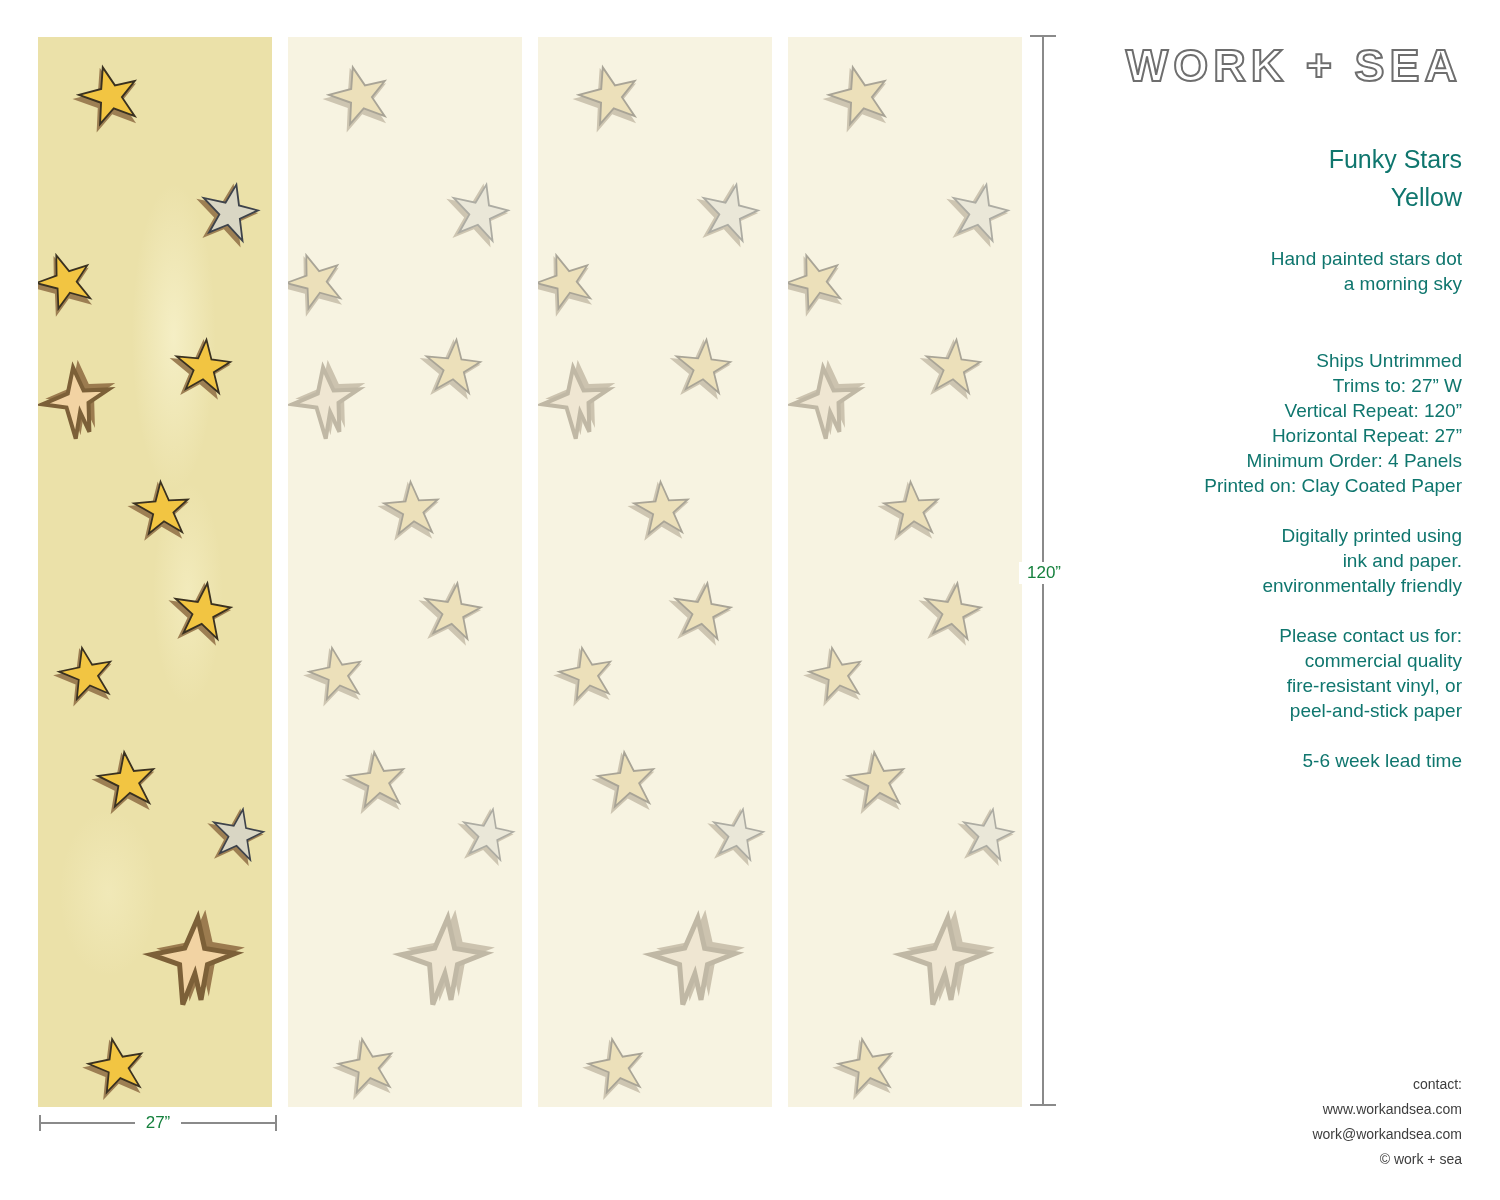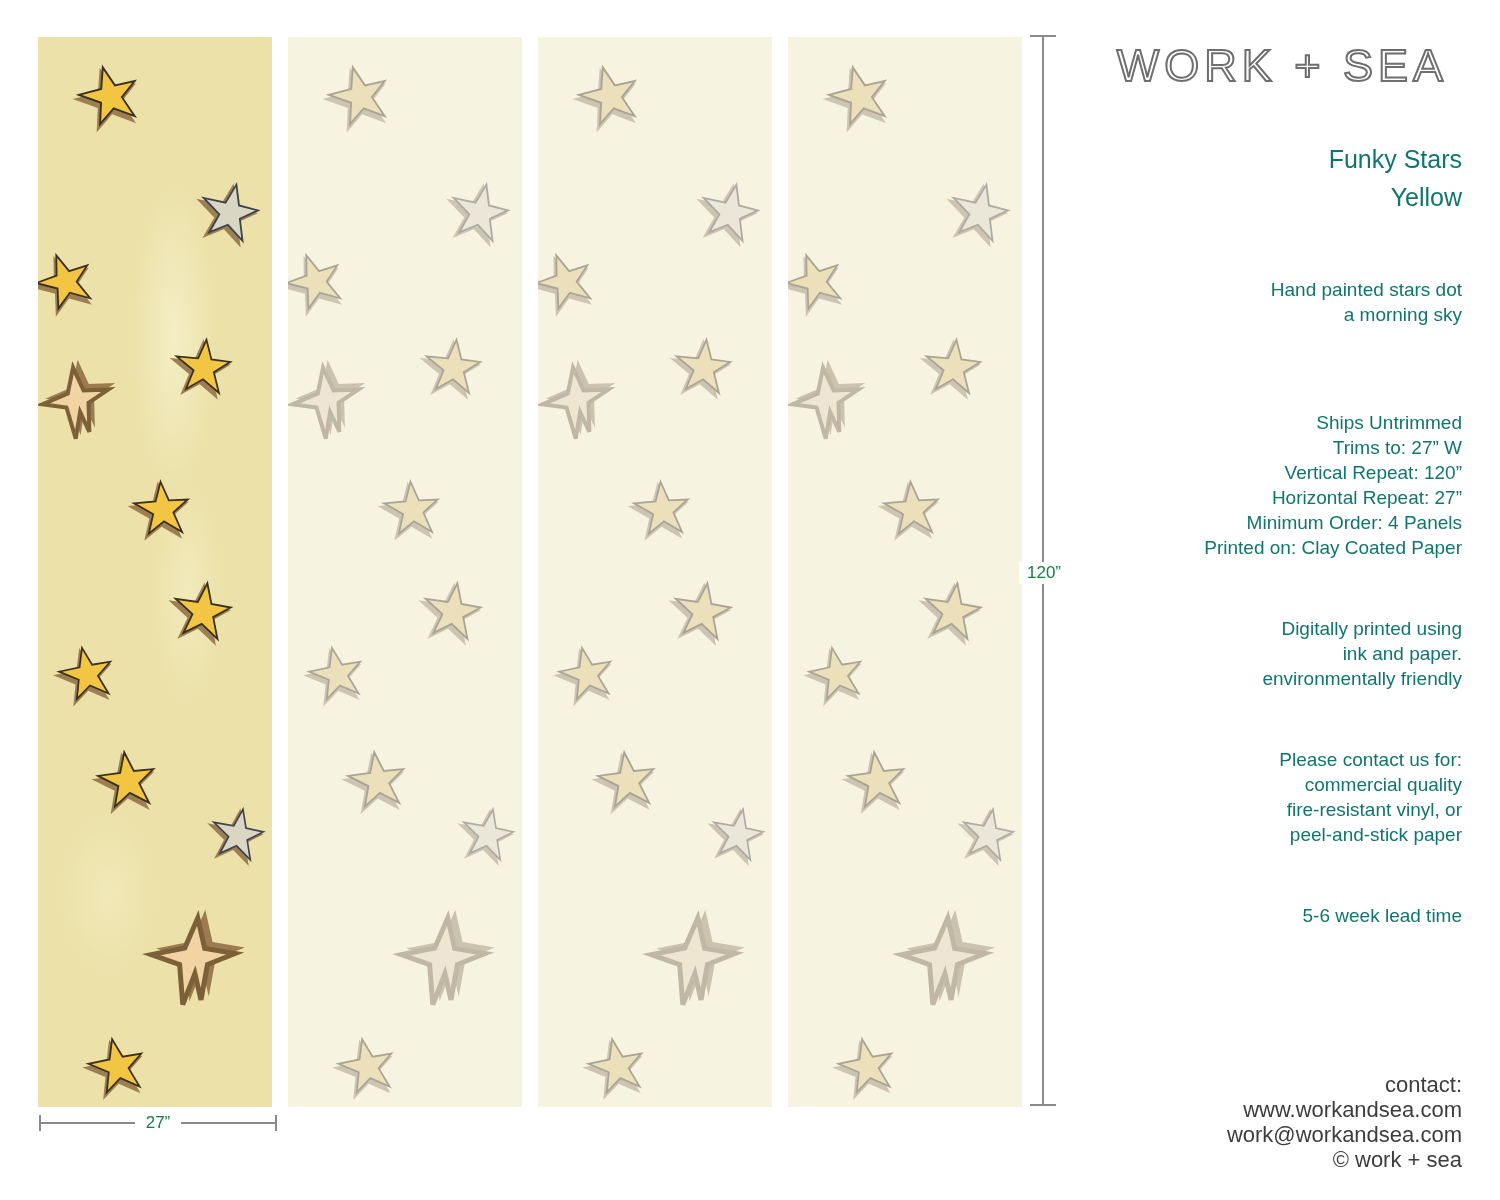--- a/index.html
+++ b/index.html
@@ -17,30 +17,30 @@
 
   
   .dim-line-v { position:absolute; width:2px; background:#8a8a8a; }
   .dim-cap-h  { position:absolute; height:2px; background:#8a8a8a; }
   .dim-line-h { position:absolute; height:2px; background:#8a8a8a; }
   .dim-cap-v  { position:absolute; width:2px; background:#8a8a8a; }
   .dim-label  { position:absolute; background:#ffffff; color:#15803d;
                 font-size:17px; padding:1px 5px; text-align:center; }
 
   
-  .logo { position:absolute; top:40px; right:52px;
-          font-size:45px; font-weight:400; letter-spacing:5px;
+  .logo { position:absolute; top:40px; right:38px;
+          font-size:45px; font-weight:700; letter-spacing:5px;
           color:transparent; -webkit-text-stroke:2px #6e6e6e; white-space:nowrap; }
   .right-col { position:absolute; top:140px; right:38px; width:450px;
                text-align:right; color:#0f766e; }
   .right-col .title { font-size:25px; line-height:38px; }
-  .right-col .block { font-size:19px; line-height:25px;margin-top:31px; }
+  .right-col .block { font-size:19px; line-height:25px; }
   .sp30 { height:30px; } .sp27 { height:27px; } .sp25 { height:25px; }
   .contact-block { position:absolute; right:38px; top:1072px; width:450px;
-                   text-align:right; font-size:22px; line-height:25px; color:#3d3d3d; }
+                   text-align:right; font-size:14px; line-height:25px; color:#3d3d3d; }
   .contact-block .link { cursor:pointer; }
 </style>
 </head>
 <body>
 
 <div id="stage">
 
   <div id="panels">
       <div class="panel full" style="left: 38px; background: rgb(235, 225, 169);">
         <div class="wm" style="background: radial-gradient(60px 220px at 58% 28%, rgba(248, 243, 206, 0.75), rgba(248, 243, 206, 0) 70%), radial-gradient(50px 160px at 64% 52%, rgba(247, 241, 200, 0.6), rgba(247, 241, 200, 0) 70%), radial-gradient(70px 120px at 30% 80%, rgba(246, 240, 198, 0.5), rgba(246, 240, 198, 0) 70%);"></div>

